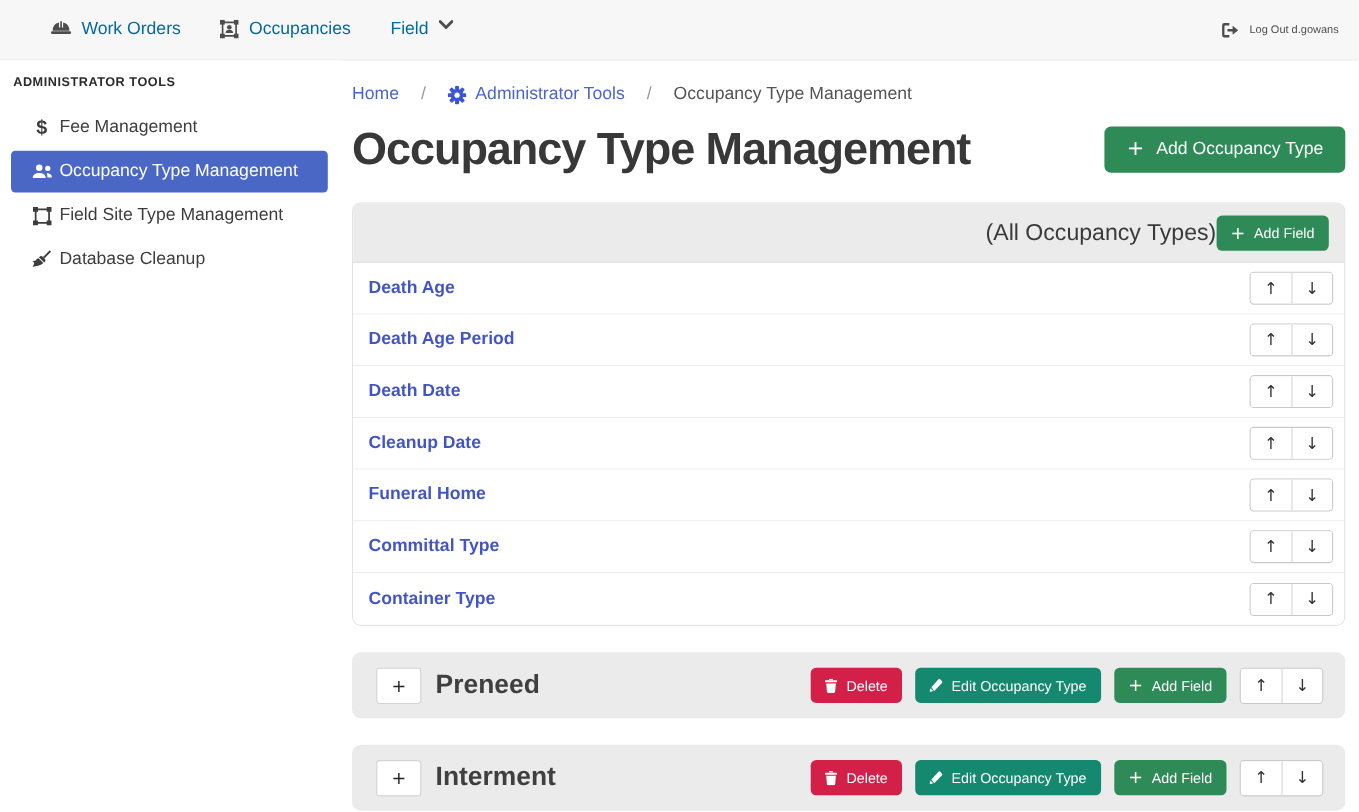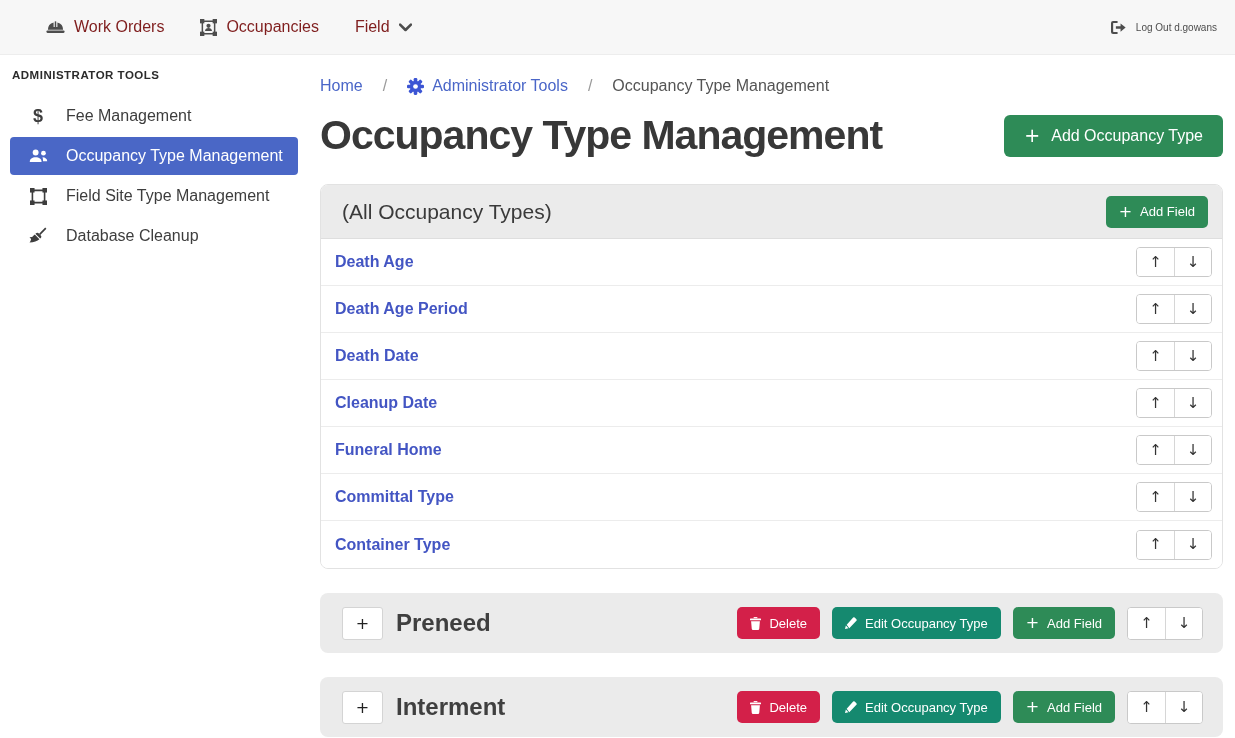--- a/index.html
+++ b/index.html
@@ -5,33 +5,33 @@
   * { box-sizing: border-box; margin: 0; padding: 0; }
   html,body { width: 1235px; height: 738px; overflow: hidden; background: #fff;
     font-family: "Liberation Sans", "DejaVu Sans", sans-serif; color: #3d3d3d; }
 
   
   .navbar { height: 55px; background: #f7f7f7; border-bottom: 1px solid #ededed;
     display: flex; align-items: center; padding: 0 18px 0 14px; }
   .brand { display: flex; align-items: center; gap: 10px; cursor: pointer; }
   .brand-name { font-size: 17px; font-weight: 700; color: #3b3b3b; }
   .nav-links { display: flex; align-items: center; gap: 36px; margin-left: 32px; }
-  .nav-link { display: flex; align-items: center; gap: 9px; font-size: 16px; color: #7f1d1d; cursor: pointer; }
+  .nav-link { display: flex; align-items: flex-start; gap: 9px; font-size: 16px; color: #0369a1; cursor: pointer; }
   .nav-link svg { flex: 0 0 auto; }
   .nav-spacer { flex: 1; }
   .logout { display: flex; align-items: center; gap: 9px; font-size: 10px; color: #4d4d4d; cursor: pointer; }
 
   
   .sidebar { position: absolute; top: 55px; left: 0; width: 310px; bottom: 0; background: #fff; padding-top: 8px; }
   .side-heading { padding: 6px 12px 16px 12px; font-size: 11.5px; font-weight: 600;
     letter-spacing: .5px; color: #2b2b2b; }
   .side-item { display: flex; align-items: center; height: 38px; margin: 0 12px 2px 10px;
     padding: 0 8px 0 16px; border-radius: 4px; font-size: 16px; color: #3d3d3d; cursor: pointer; }
   .side-item .sicon { width: 24px; display: flex; justify-content: center; align-items: center; color: #3d3d3d; }
-  .side-item .slabel { margin-left: 16px; }
+  .side-item .slabel { margin-left: 4px; }
   .side-item.active { background: #4a67c6; color: #fff; }
   .side-item.active .sicon { color: #fff; }
   .dollar { font-size: 18px; font-weight: 700; }
 
   
   .main { margin-left: 310px; padding: 10px 12px 0 10px; }
 
   .breadcrumb { display: flex; align-items: center; gap: 20px; font-size: 16px; margin-top: 12px; }
   .crumb-link { color: #4a66c8; cursor: pointer; text-decoration: none; display: flex; align-items: center; gap: 8px; }
   .crumb-sep { color: #9a9a9a; }
@@ -46,21 +46,21 @@
   .btn-teal { background: #15896f; }
   .btn-red { background: #d32049; }
   .btn-lg { height: 42px; padding: 0 20px; font-size: 16px; gap: 11px; border-radius: 6px; }
   .btn-sm { height: 32px; padding: 0 13px; font-size: 13px; gap: 8px; }
   .plus-glyph { font-size: 19px; font-weight: 400; line-height: 1; font-family: "DejaVu Sans", sans-serif; }
   .plus-glyph.sm { font-size: 16px; }
 
   
   .card { margin-top: 26px; border: 1px solid #e2e2e2; border-radius: 8px; overflow: hidden; }
   .card-header { background: #ebebeb; height: 54px; display: flex; align-items: center;
-    justify-content: space-between; padding: 0 14px 0 21px; border-bottom: 1px solid #dedede; }
+    justify-content: flex-end; padding: 0 14px 0 21px; border-bottom: 1px solid #dedede; }
   .card-title { font-size: 21px; font-weight: 500; color: #3a3a3a; }
   .frow { height: 47px; display: flex; align-items: center; justify-content: space-between;
     padding: 0 10px 0 14px; border-bottom: 1px solid #ececec; background: #fff; }
   .frow:last-child { border-bottom: none; }
   .field-link { font-size: 16px; font-weight: 700; color: #4355c3; text-decoration: none; cursor: pointer; }
 
   .arrowgrp { display: flex; border: 1px solid #c9c9c9; border-radius: 4px; overflow: hidden; background: #fff; }
   .arrowgrp button { width: 37px; height: 28px; background: #fff; border: none; cursor: pointer;
     font-size: 15px; color: #333; font-family: "DejaVu Sans", sans-serif; line-height: 1; }
   .arrowgrp button + button { border-left: 1px solid #d6d6d6; }

